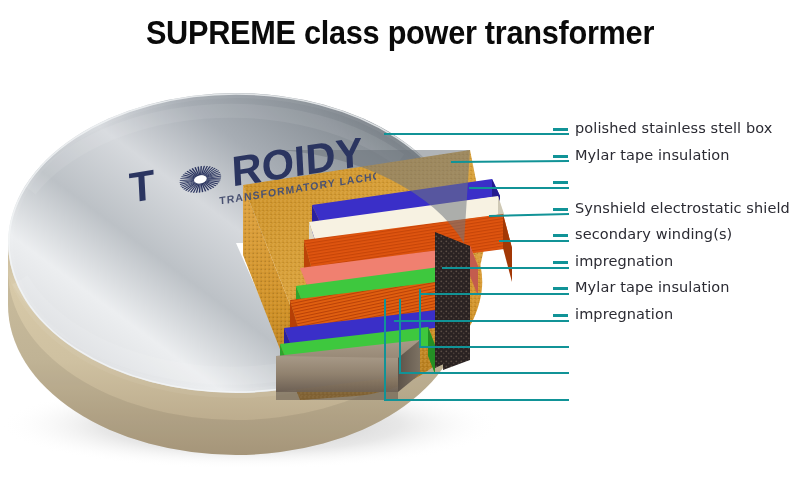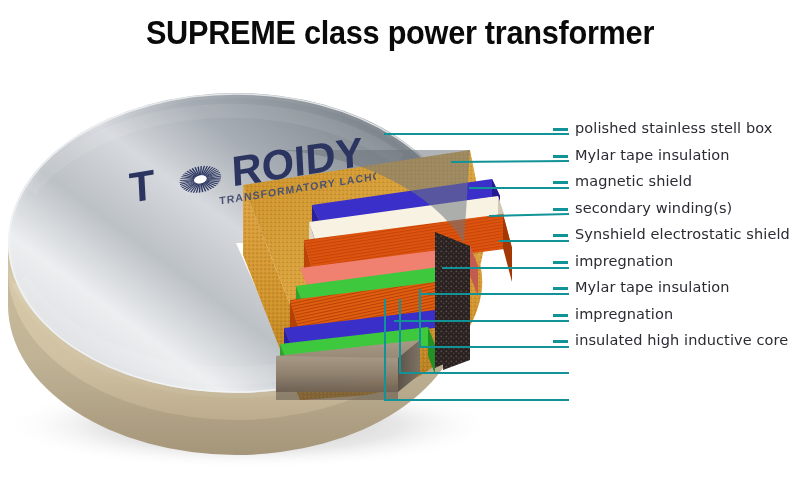--- a/index.html
+++ b/index.html
@@ -265,45 +265,40 @@
     <div class="lbl">
       <span class="dash"></span>
       <span class="txt">polished stainless stell box</span>
     </div>
     <div class="lbl">
       <span class="dash"></span>
       <span class="txt">Mylar tape insulation</span>
     </div>
     <div class="lbl">
       <span class="dash"></span>
-      <span class="txt">magnetic shield</span>
+    </div>
+    <div class="lbl">
+      <span class="dash"></span>
+      <span class="txt">Synshield electrostatic shield</span>
     </div>
     <div class="lbl">
       <span class="dash"></span>
       <span class="txt">secondary winding(s)</span>
     </div>
     <div class="lbl">
       <span class="dash"></span>
-      <span class="txt">Synshield electrostatic shield</span>
-    </div>
-    <div class="lbl">
-      <span class="dash"></span>
       <span class="txt">impregnation</span>
     </div>
     <div class="lbl">
       <span class="dash"></span>
       <span class="txt">Mylar tape insulation</span>
     </div>
     <div class="lbl">
       <span class="dash"></span>
       <span class="txt">impregnation</span>
-    </div>
-    <div class="lbl">
-      <span class="dash"></span>
-      <span class="txt">insulated high inductive core</span>
     </div>
   </div>
 
   <svg style="position:absolute;left:118px;top:138px;width:258px;height:76px;" viewBox="0 0 258 76">
     <g transform="rotate(-9 129 38) skewX(-6)">
       <text id="logoT" x="14" y="46" font-family="Liberation Sans, sans-serif" font-size="42" font-weight="bold" fill="#2b3560">T</text>
 
       <g id="sunburst" transform="translate(86,34)">
           <path d="M 6.468172757643952,-0.39831860180464035 L 6.468172757643952,0.39831860180464035 L 20.986991423262126,0.4582093630317798 L 20.986991423262126,-0.4582093630317798 Z" fill="#2b3560"></path>
           <path d="M 6.491680720290338,0.20382958588399447 L 6.3001765039255355,0.9915690101306355 L 20.642434775738494,2.392419775435417 L 20.862733362349456,1.486236689373808 Z" fill="#2b3560"></path>

